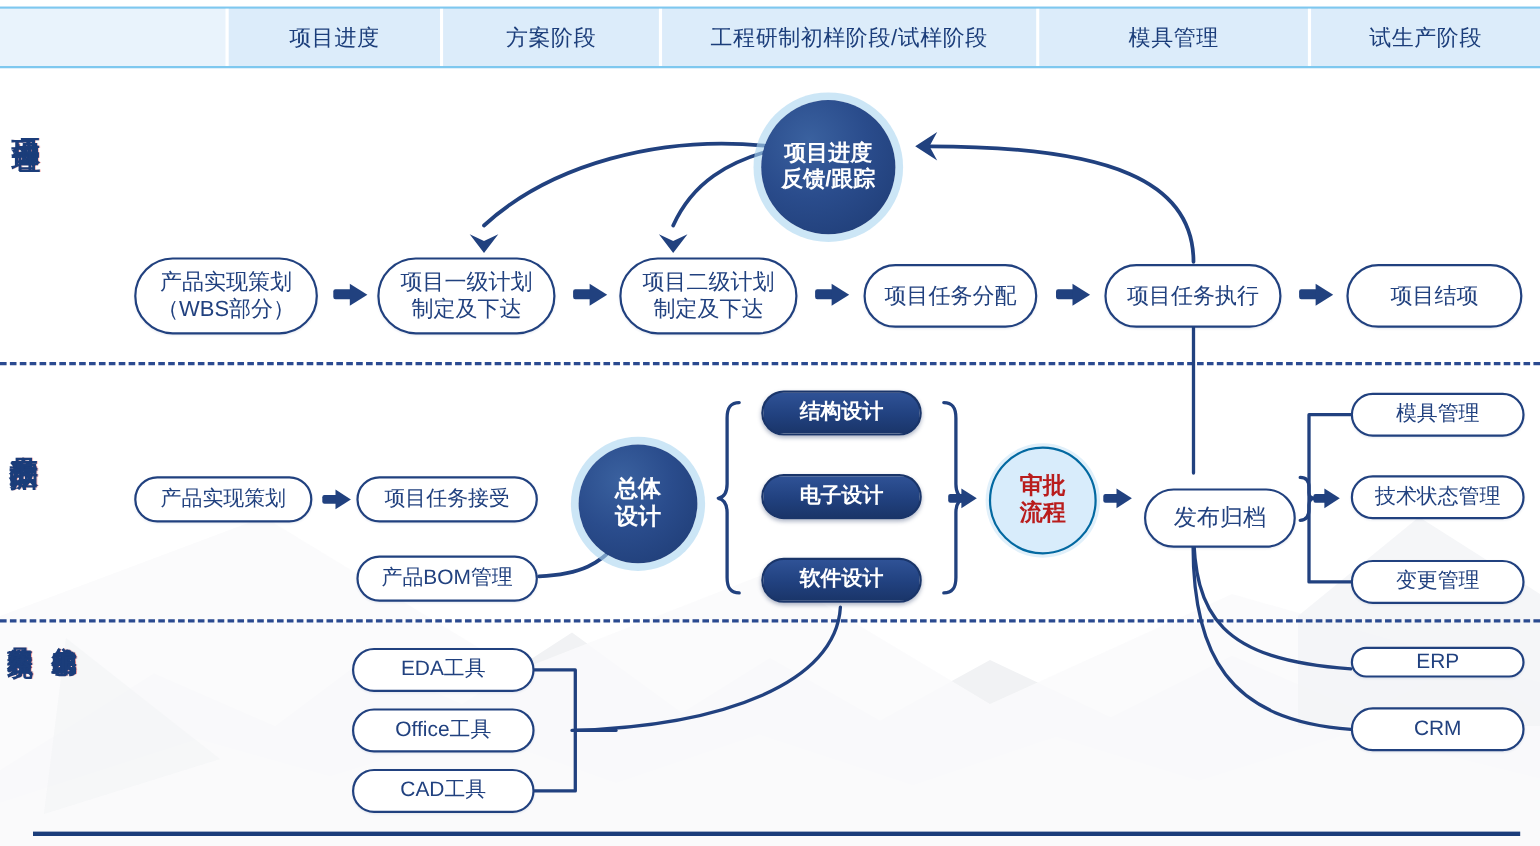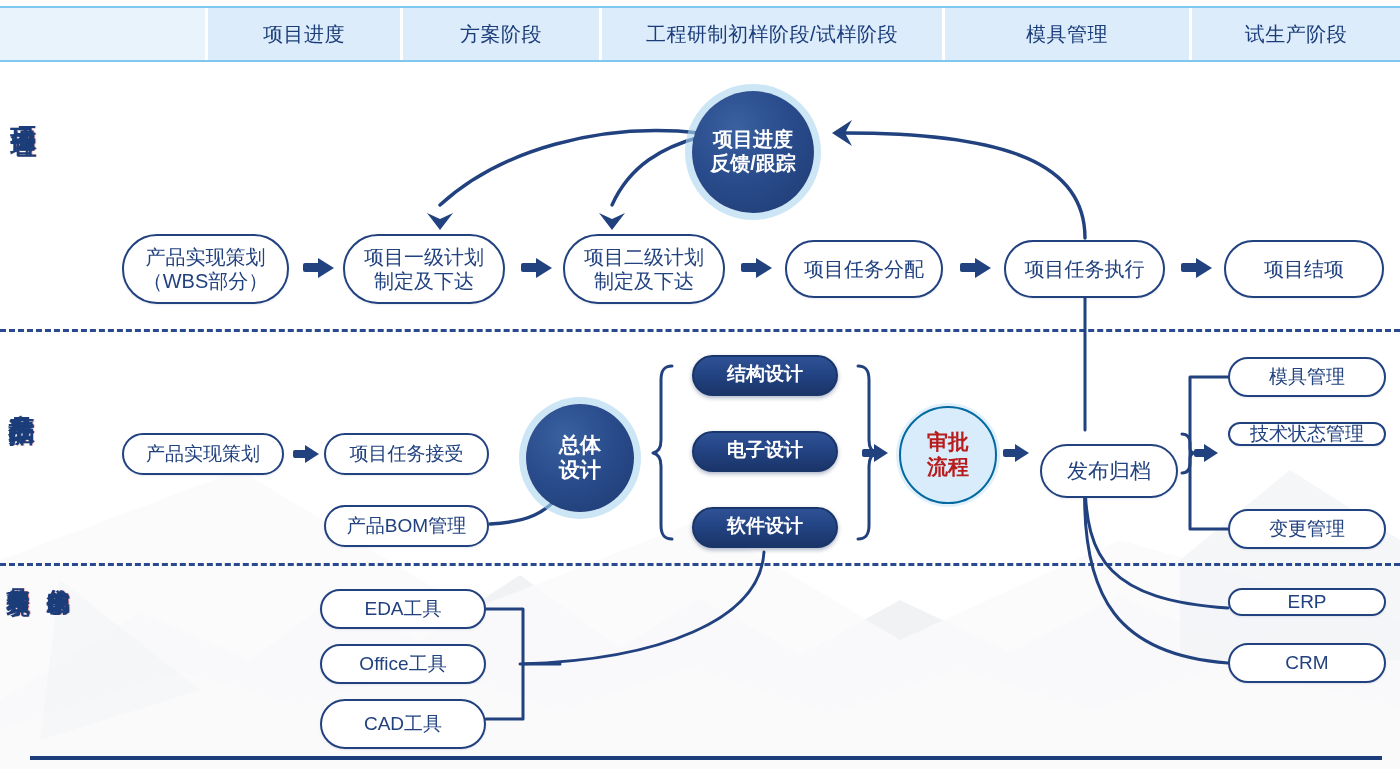--- a/index.html
+++ b/index.html
@@ -189,26 +189,26 @@
   <div class="node dark" style="left:692px;top:355px;width:146px;height:41px;font-size:19px">结构设计</div>
   <div class="node dark" style="left:692px;top:431px;width:146px;height:41px;font-size:19px">电子设计</div>
   <div class="node dark" style="left:692px;top:507px;width:146px;height:41px;font-size:19px">软件设计</div>
 
   <div class="circle lightblue" style="left:899px;top:406px;width:94px;height:94px;font-size:21px">审批
 流程</div>
 
   <div class="node" style="left:1040px;top:444px;width:138px;height:54px;font-size:21px">发布归档</div>
 
   <div class="node" style="left:1228px;top:357px;width:158px;height:40px;font-size:19px">模具管理</div>
-  <div class="node" style="left:1228px;top:422px;width:158px;height:24px;font-size:19px">技术状态管理</div>
+  <div class="node" style="left:1228px;top:432px;width:158px;height:40px;font-size:19px">技术状态管理</div>
   <div class="node" style="left:1228px;top:509px;width:158px;height:40px;font-size:19px">变更管理</div>
 
   <div class="node" style="left:320px;top:589px;width:166px;height:40px;font-size:19px">EDA工具</div>
   <div class="node" style="left:320px;top:644px;width:166px;height:40px;font-size:19px">Office工具</div>
-  <div class="node" style="left:320px;top:699px;width:166px;height:50px;font-size:19px">CAD工具</div>
+  <div class="node" style="left:320px;top:699px;width:166px;height:40px;font-size:19px">CAD工具</div>
 
   <div class="node" style="left:1228px;top:588px;width:158px;height:28px;font-size:19px">ERP</div>
   <div class="node" style="left:1228px;top:643px;width:158px;height:40px;font-size:19px">CRM</div>
 
   <svg class="wires2" viewBox="0 0 1400 769">
     <g fill="#21417f">
 
       <g>
         <rect x="303" y="263" width="20" height="9" rx="2"></rect>
         <path d="M318 258 l16 10 l-16 10 z"></path>

